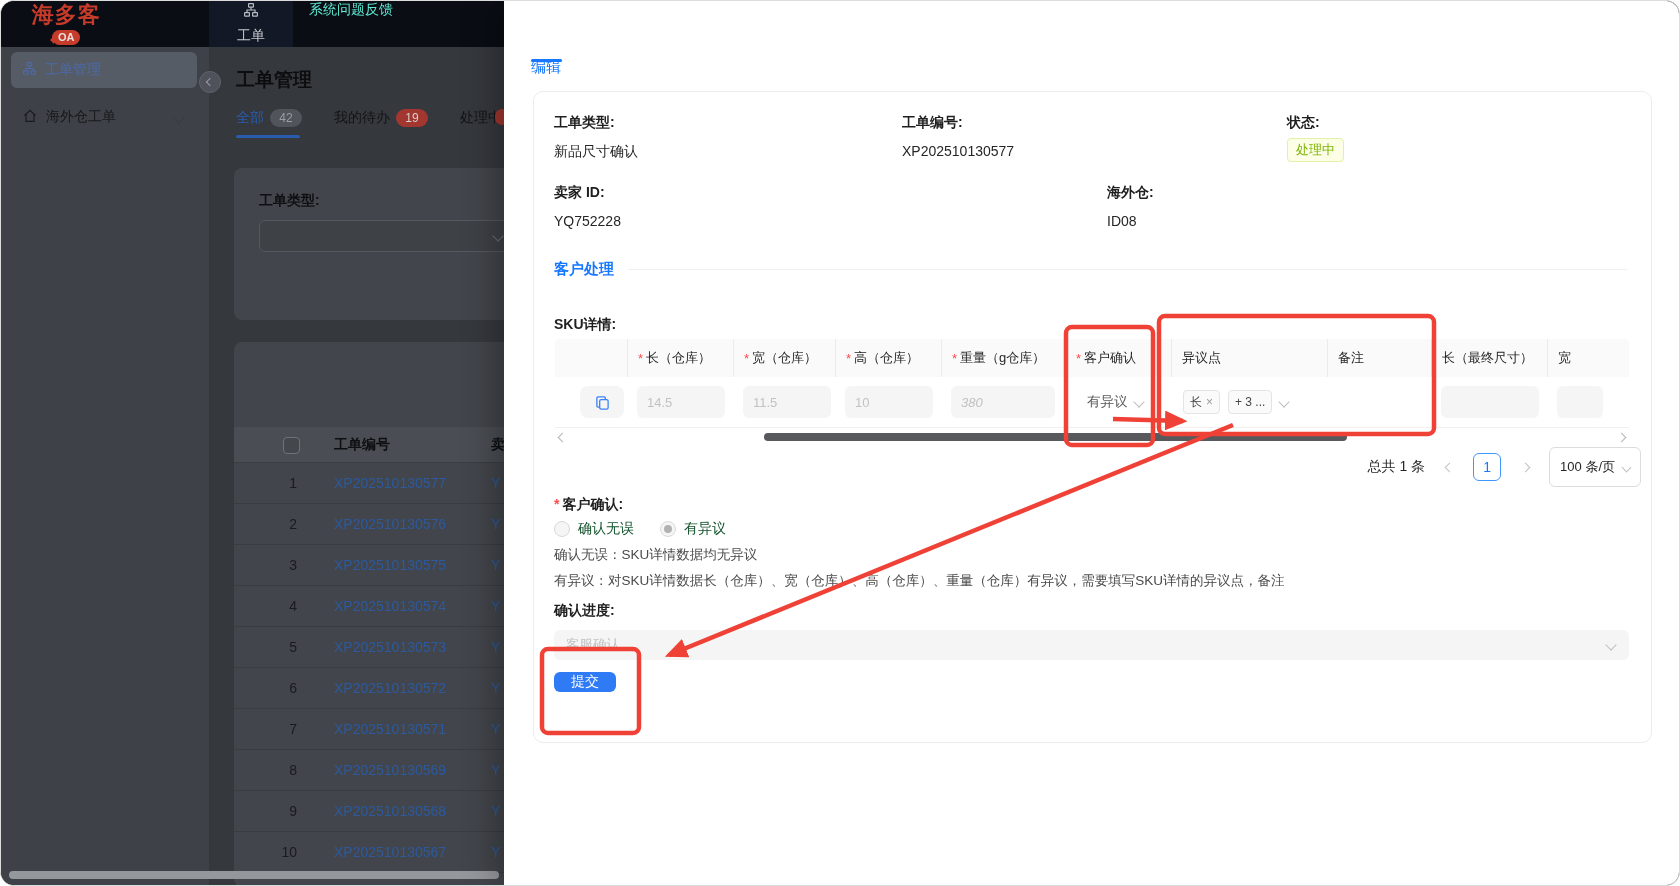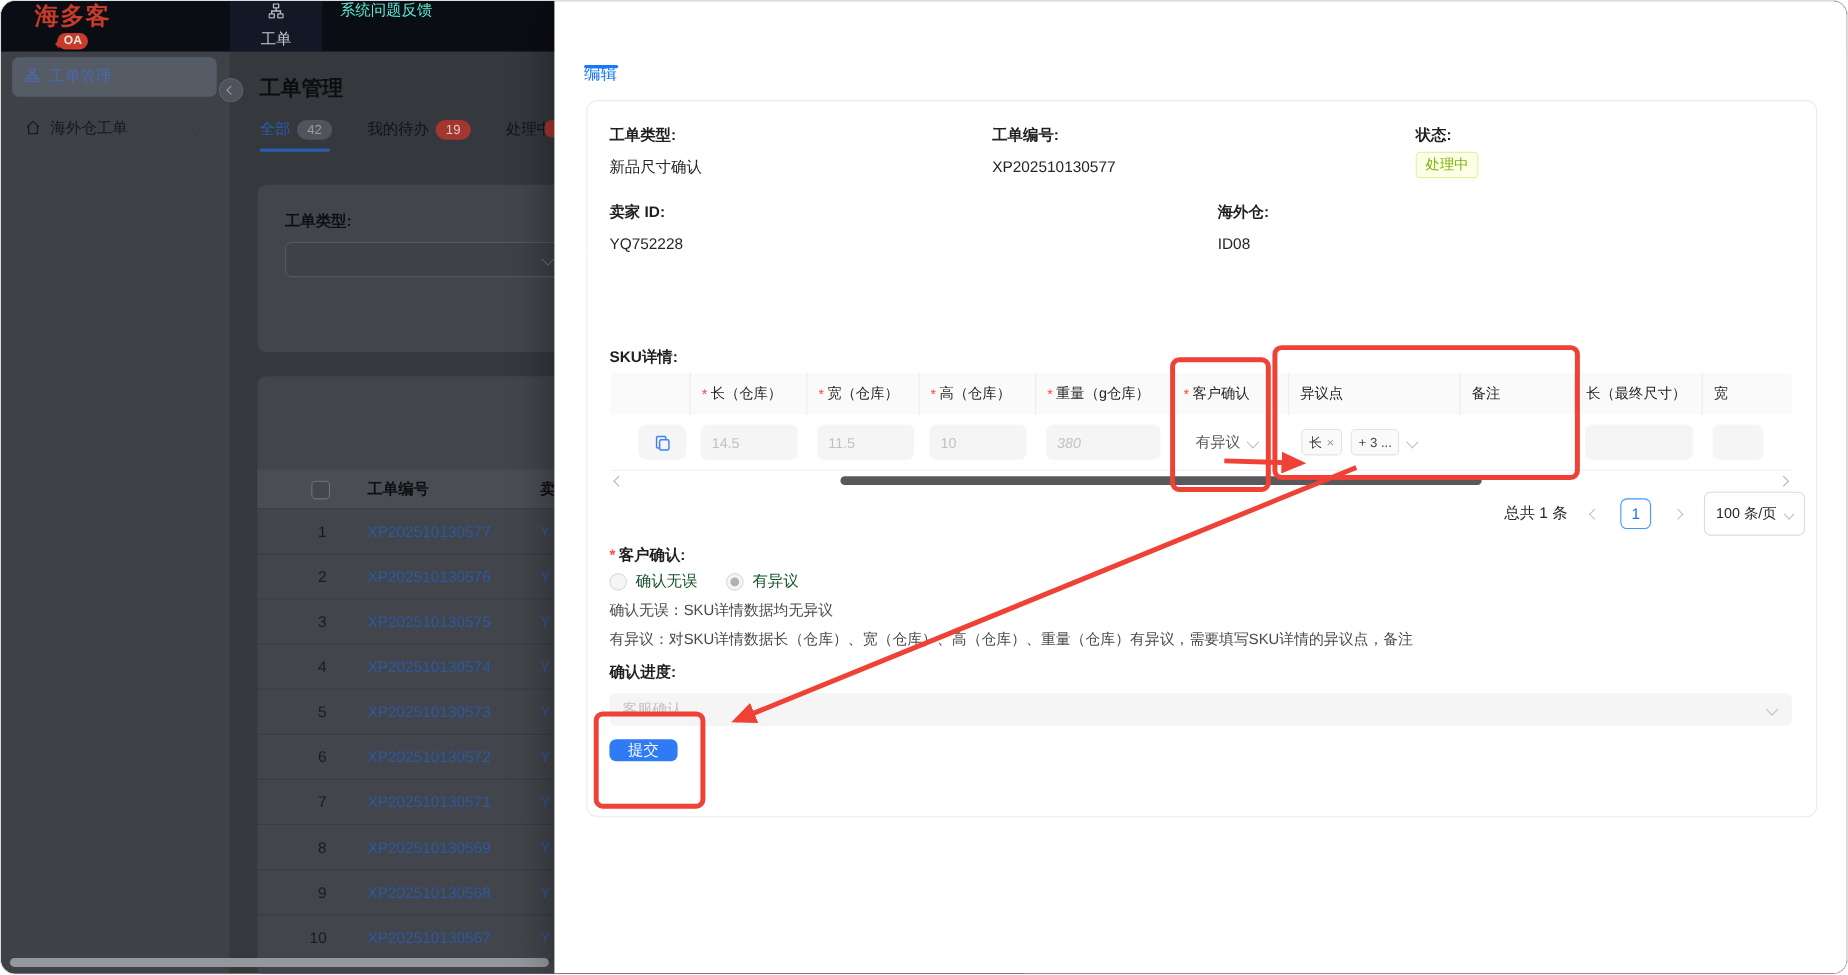--- a/index.html
+++ b/index.html
@@ -242,20 +242,24 @@
       <span class="fv" style="left:20px;top:51px;">新品尺寸确认</span>
       <span class="fl" style="left:368px;top:22px;">工单编号:</span>
       <span class="fv" style="left:368px;top:51px;">XP202510130577</span>
       <span class="fl" style="left:753px;top:22px;">状态:</span>
       <span class="status-badge" style="left:753px;top:46px;">处理中</span>
       <span class="fl" style="left:20px;top:92px;">卖家 ID:</span>
       <span class="fv" style="left:20px;top:121px;">YQ752228</span>
       <span class="fl" style="left:573px;top:92px;">海外仓:</span>
       <span class="fv" style="left:573px;top:121px;">ID08</span>
 
+      <div class="sect">
+        <span class="sect-title">客户处理</span>
+        <span class="sect-line"></span>
+      </div>
 
       <div class="sku-label">SKU详情:</div>
 
       <div class="sku">
         <div class="sku-h">
           <div class="th c0"></div>
           <div class="th c1">
               <span class="req">*</span>
               <span>长（仓库）</span>
             </div>

